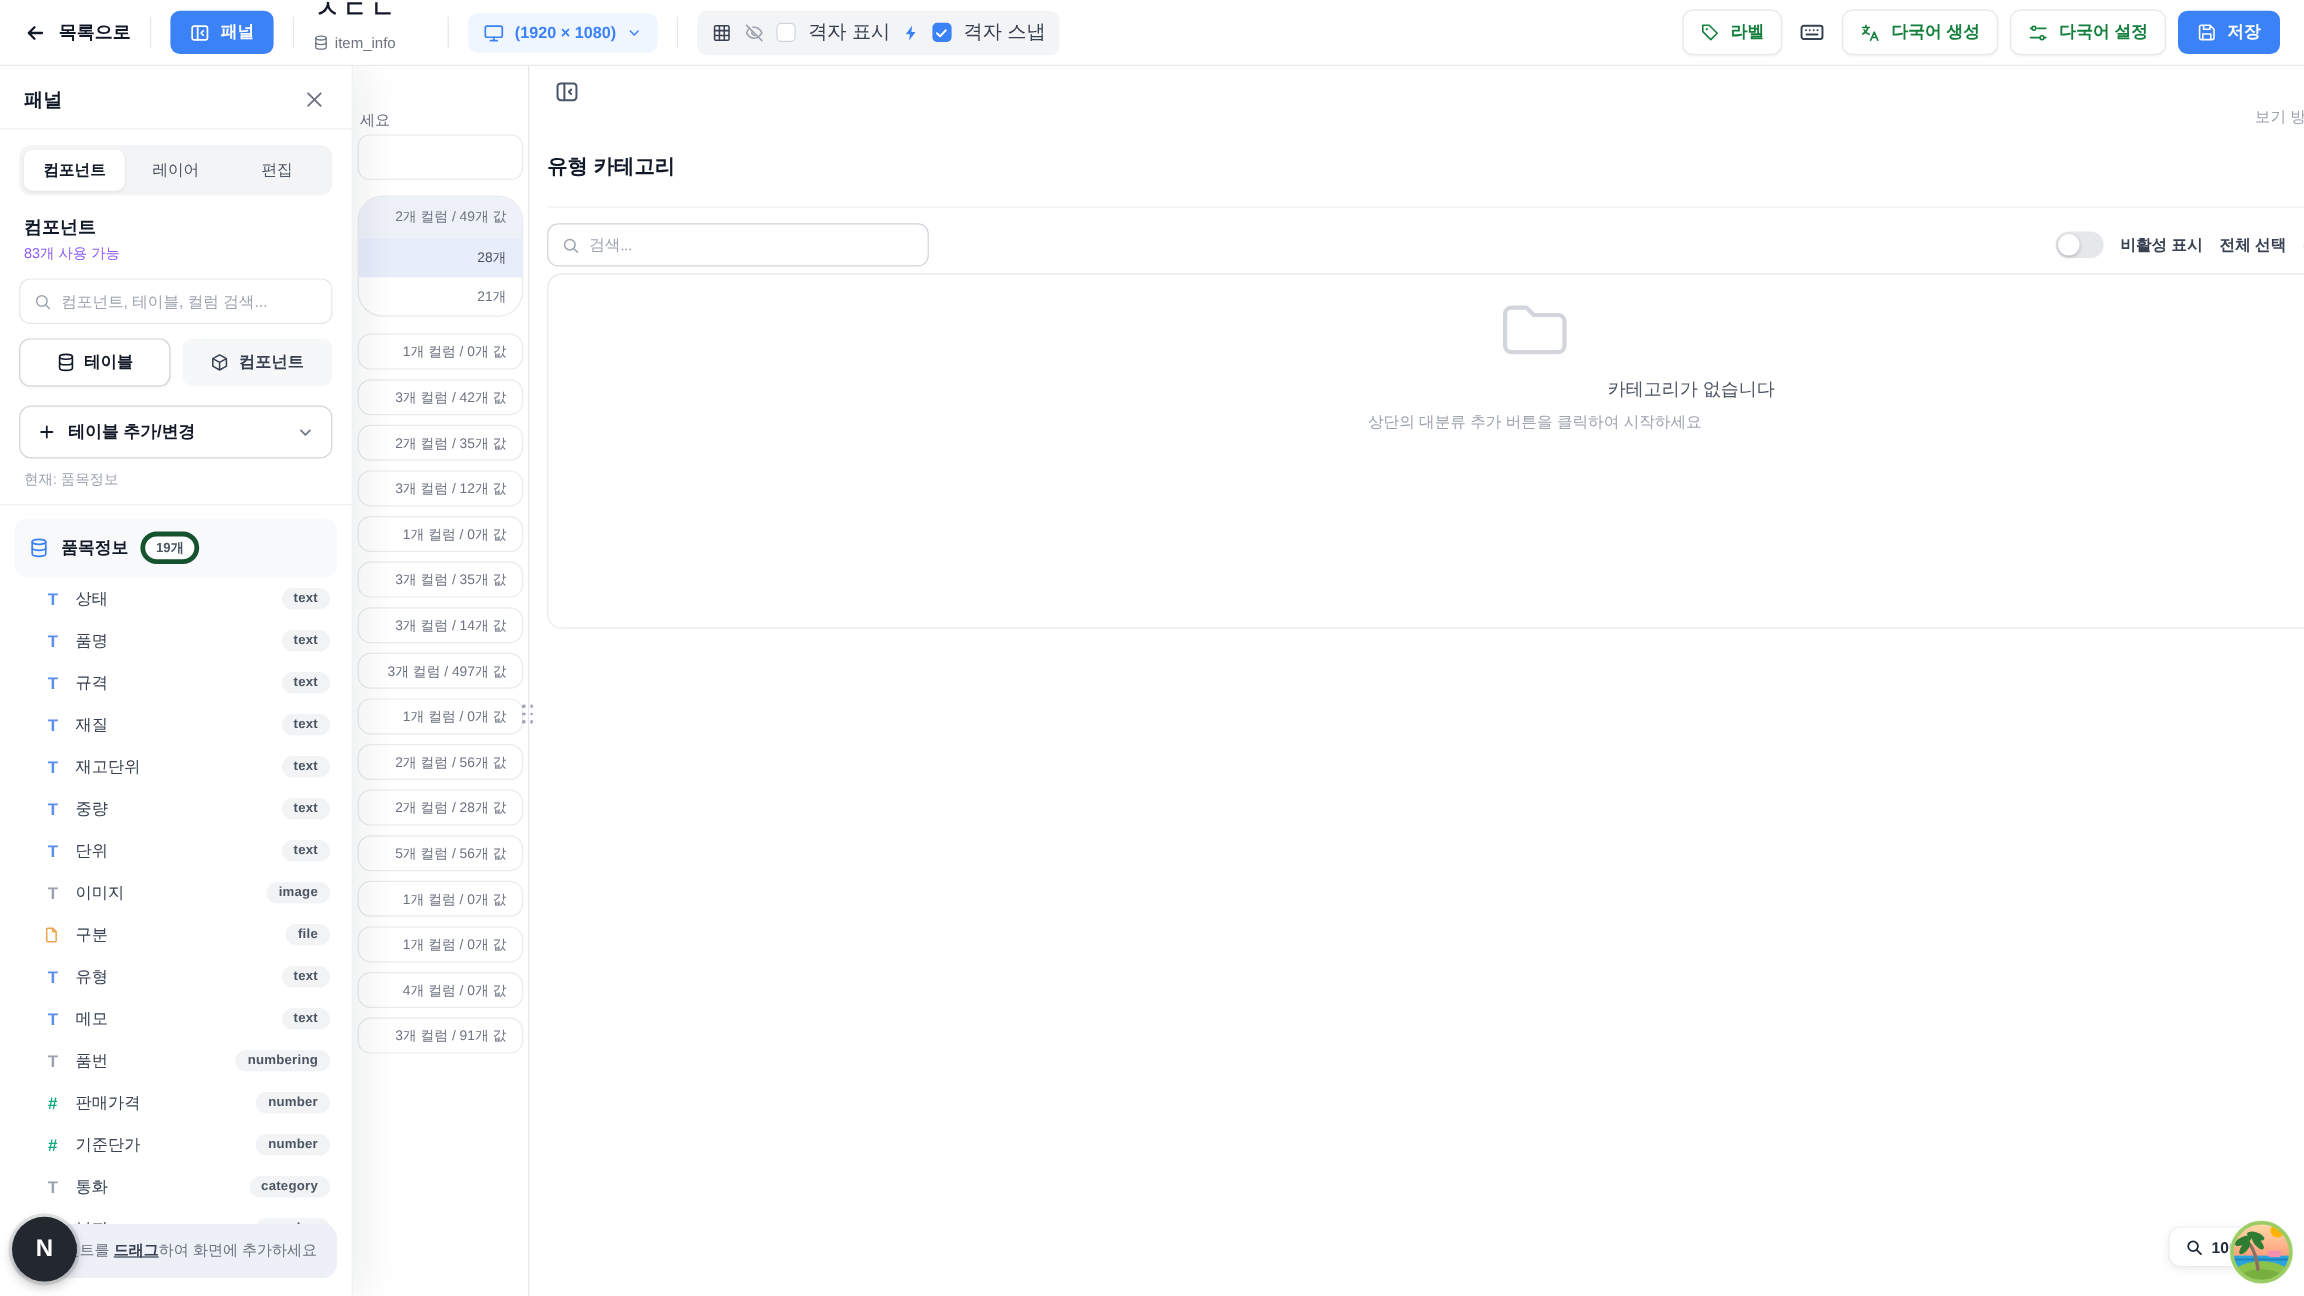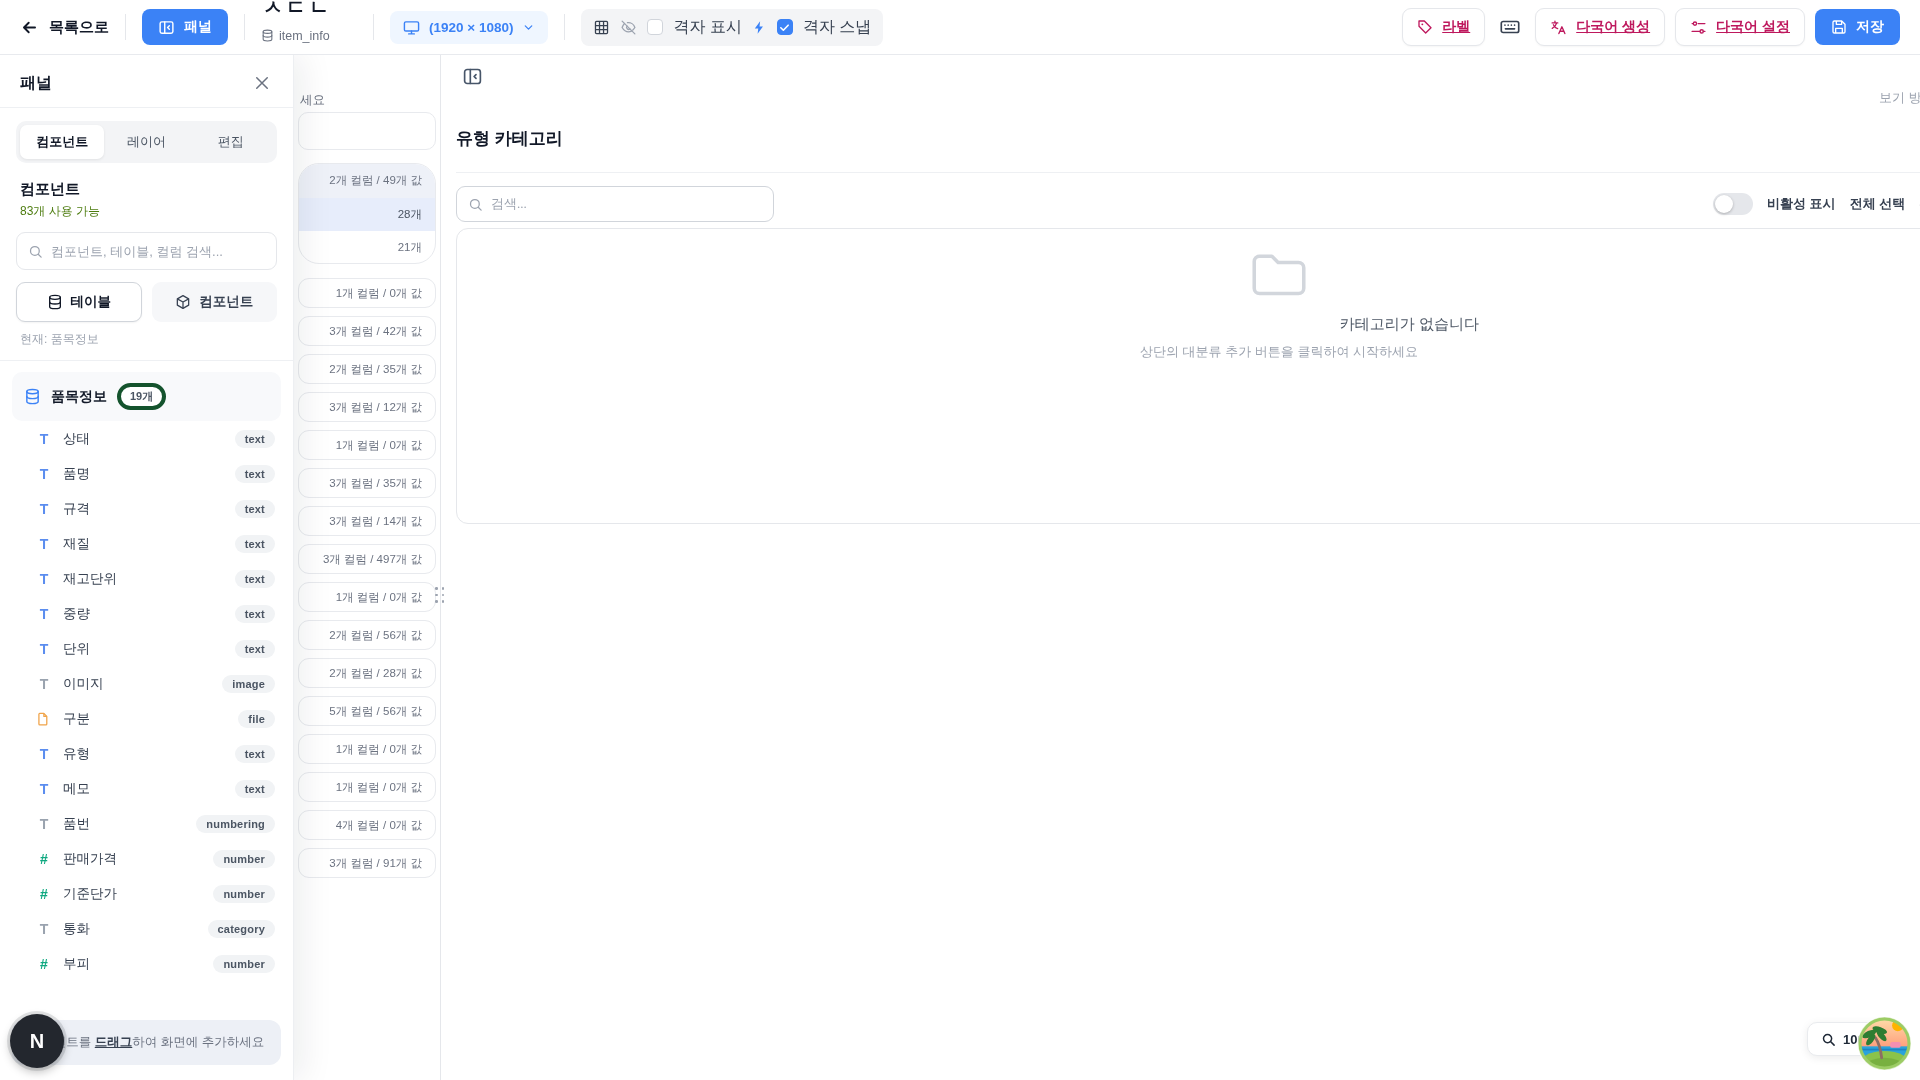--- a/index.html
+++ b/index.html
@@ -20,22 +20,22 @@
   .doc-title { position:absolute; top:-6px; left:2px; font-size:20px; font-weight:800; letter-spacing:3px; color:#111827; }
   .doc-sub { position:absolute; top:29px; left:0; display:flex; align-items:center; gap:5px; font-size:12.5px; color:#6b7280; }
   .pill-res { display:inline-flex; align-items:center; gap:9px; background:#eff6ff; color:#3b82f6; border:none;
     border-radius:8px; padding:8px 13px; font-size:13.5px; font-weight:600; font-family:inherit; cursor:pointer; }
   .grid-group { display:flex; align-items:center; gap:10px; background:#f3f4f6; border-radius:8px;
     padding:8px 12px; font-size:16px; color:#374151; font-weight:500; }
   .cb { width:16px; height:16px; border-radius:4px; border:1.5px solid #d1d5db; background:#fff; cursor:pointer; }
   .cb--on { background:#3b82f6; border-color:#3b82f6; display:flex; align-items:center; justify-content:center; }
   .tb-right { margin-left:auto; display:flex; align-items:center; gap:10px; }
   .btn-outline { display:inline-flex; align-items:center; gap:9px; border:1px solid #e5e7eb; background:#fff;
-    border-radius:9px; padding:9px 14px; font-size:14px; font-weight:600; color:#be185d; font-family:inherit;
-    box-shadow:0 1px 2px rgba(0,0,0,.04); cursor:pointer; white-space:nowrap;text-decoration:underline; }
+    border-radius:9px; padding:9px 14px; font-size:14px; font-weight:600; color:#15803d; font-family:inherit;
+    box-shadow:0 1px 2px rgba(0,0,0,.04); cursor:pointer; white-space:nowrap; }
   .icon-only-btn { background:none; border:none; padding:4px; cursor:pointer; color:#374151; }
 
   
   .strip { position:absolute; left:298px; top:55px; width:138px; bottom:0; z-index:5; }
   .s-frag { position:absolute; top:37px; left:2px; font-size:12.5px; color:#6b7280; }
   .s-empty-box { position:absolute; top:57px; left:0; right:0; height:38px; border:1px solid #e8eaee;
     border-radius:10px; background:#fff; }
   .s-group { position:absolute; top:108px; left:0; right:0; height:101px; border:1px solid #e8eaee;
     border-radius:21px; overflow:hidden; background:#fff; }
   .s-group-row { height:33.6px; display:flex; align-items:center; justify-content:flex-end;
@@ -55,21 +55,21 @@
     border-right:1px solid #edeff2; box-shadow:10px 0 30px rgba(15,23,42,.07); display:flex; flex-direction:column; }
   .p-head { display:flex; align-items:center; justify-content:space-between; padding:17px 20px 13px;
     border-bottom:1px solid #eef0f3; }
   .p-title { font-size:16px; font-weight:700; }
   .p-close { background:none; border:none; cursor:pointer; color:#6b7280; padding:2px; }
   .p-tabs { margin:13px 16px 0; display:flex; background:#f3f4f6; border-radius:10px; padding:4px; }
   .p-tab { flex:1; text-align:center; padding:8px 0; font-size:13px; color:#4b5563; border-radius:7px; cursor:pointer; }
   .p-tab.active { background:#fff; font-weight:700; color:#111827; box-shadow:0 1px 3px rgba(0,0,0,.08); }
   .p-sec { padding:17px 20px 0; }
   .p-sec-h { font-size:15px; font-weight:700; }
-  .p-sec-s { font-size:12px; color:#4d7c0f; margin-top:4px; }
+  .p-sec-s { font-size:12px; color:#8b5cf6; margin-top:4px; }
   .p-search { margin:12px 16px; display:flex; align-items:center; gap:8px; border:1px solid #e5e7eb;
     border-radius:9px; padding:0 11px; height:38px; }
   .p-search input { border:none; outline:none; flex:1; font-size:13px; color:#374151; font-family:inherit; background:transparent; }
   .p-search input::placeholder { color:#9ca3af; }
   .p-seg { display:flex; gap:10px; margin:0 16px; }
   .seg-btn { flex:1; display:flex; align-items:center; justify-content:center; gap:8px; height:40px;
     border-radius:9px; font-size:13.5px; font-weight:600; font-family:inherit; cursor:pointer;
     background:#f6f7f9; color:#374151; border:1px solid transparent; }
   .seg-btn.selected { border:1px solid #d1d5db; background:#fff; box-shadow:0 1px 2px rgba(0,0,0,.05); color:#111827; }
   .p-add { margin:16px 16px 0; display:flex; align-items:center; gap:10px; border:1px solid #d1d5db;
@@ -349,20 +349,33 @@
       <span>
         <svg width="16" height="16" viewBox="0 0 24 24" fill="none" stroke="currentColor" stroke-width="1.9" stroke-linejoin="round">
             <path d="M12 2.5l8.5 4.8v9.4L12 21.5l-8.5-4.8V7.3z"></path>
             <path d="M12 12l8.5-4.7M12 12L3.5 7.3M12 12v9.5"></path>
           </svg>
       </span>
       <span>컴포넌트</span>
     </button>
   </div>
 
+  <button class="p-add">
+    <span>
+      <svg width="16" height="16" viewBox="0 0 24 24" fill="none" stroke="currentColor" stroke-width="2.2" stroke-linecap="round">
+          <path d="M12 5v14M5 12h14"></path>
+        </svg>
+    </span>
+    <span>테이블 추가/변경</span>
+    <span class="chev">
+      <svg width="15" height="15" viewBox="0 0 24 24" fill="none" stroke="currentColor" stroke-width="2.2" stroke-linecap="round" stroke-linejoin="round">
+          <path d="M6 9l6 6 6-6"></path>
+        </svg>
+    </span>
+  </button>
 
   <div class="p-current">현재: 품목정보</div>
   <hr class="p-hr">
 
   <div class="p-list">
     <div class="t-row">
       <span>
         <svg width="17" height="17" viewBox="0 0 24 24" fill="none" stroke="#3b82f6" stroke-width="2" stroke-linecap="round">
             <ellipse cx="12" cy="5" rx="8" ry="3"></ellipse>
             <path d="M4 5v14c0 1.7 3.6 3 8 3s8-1.3 8-3V5"></path>

